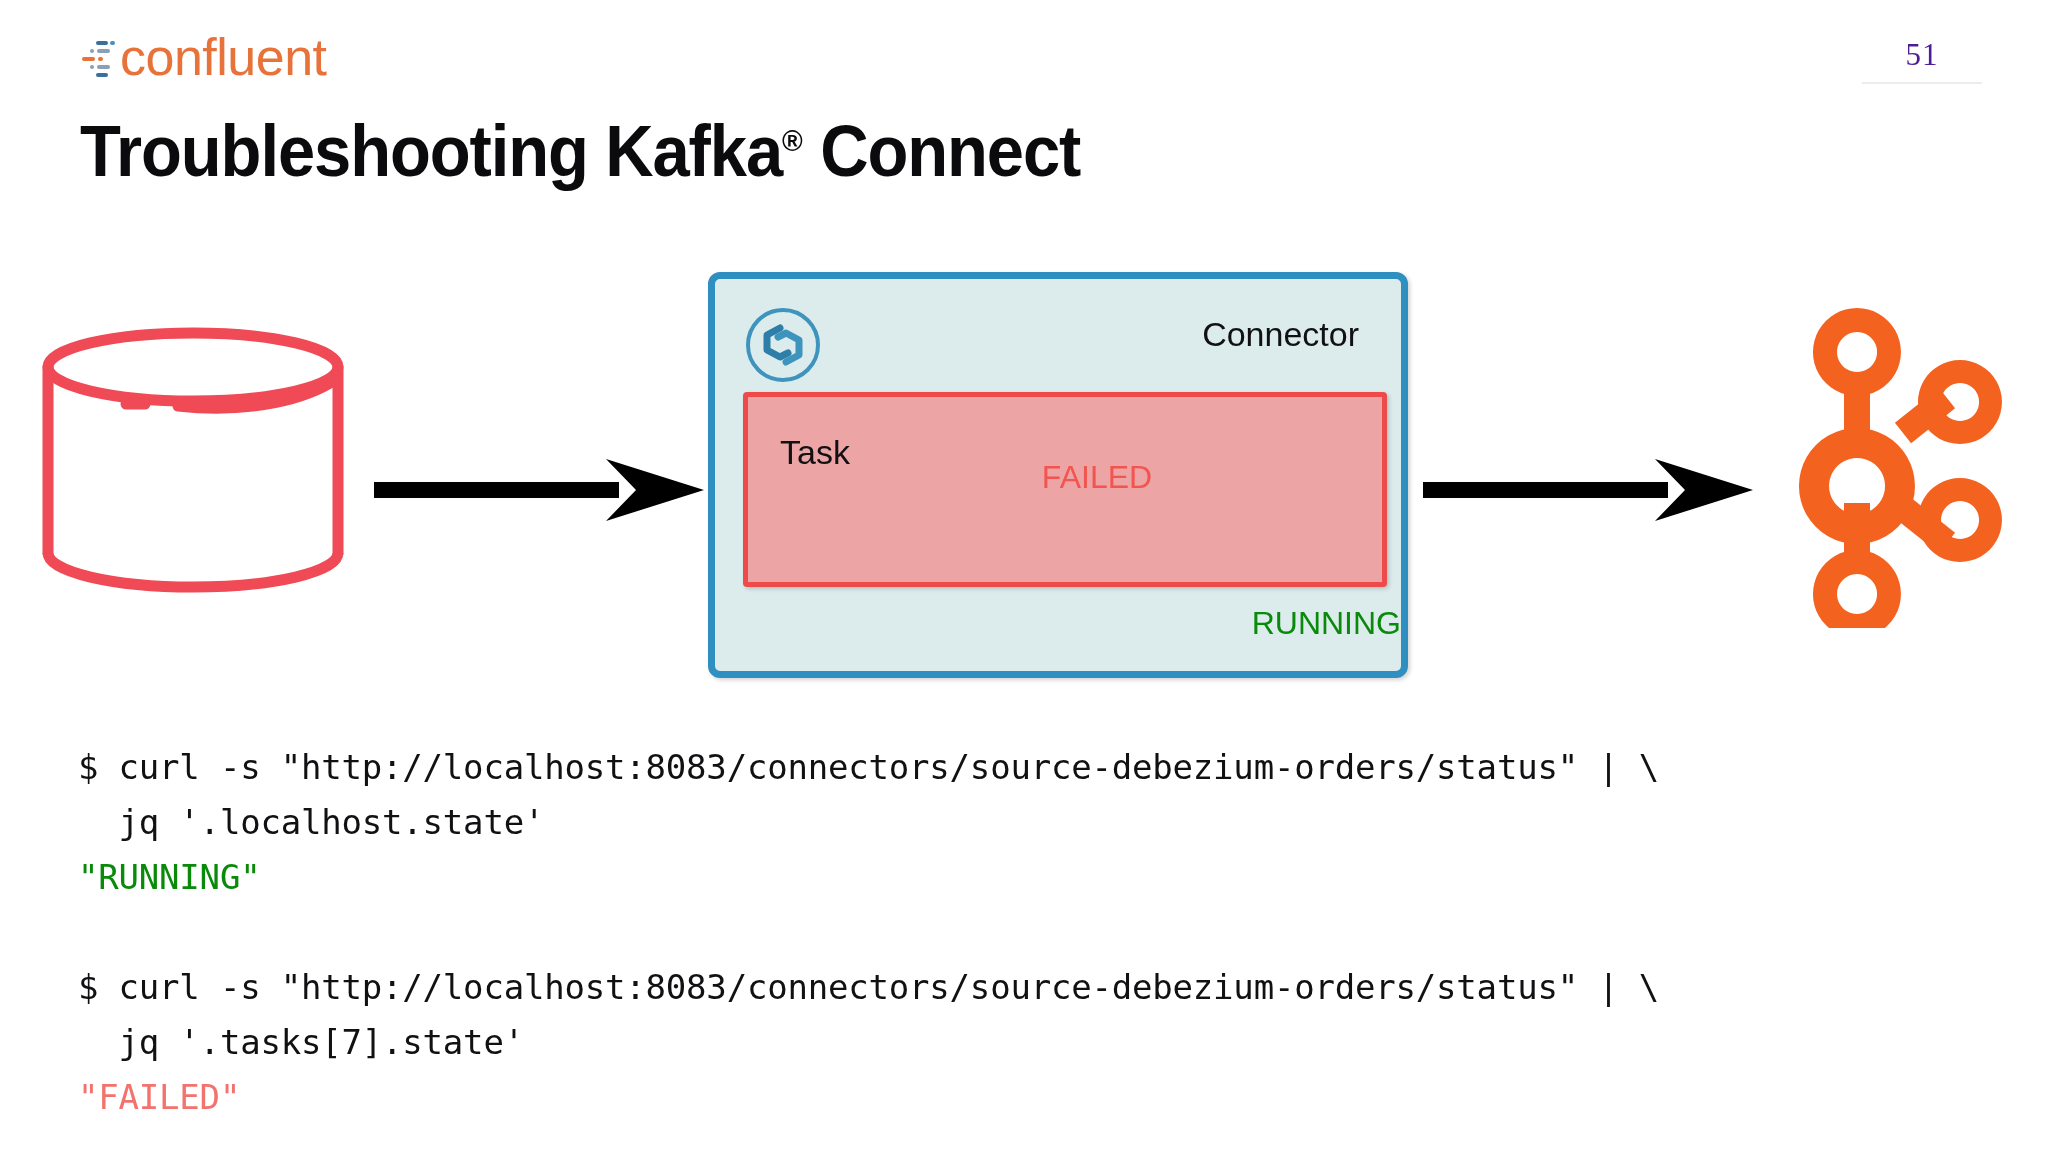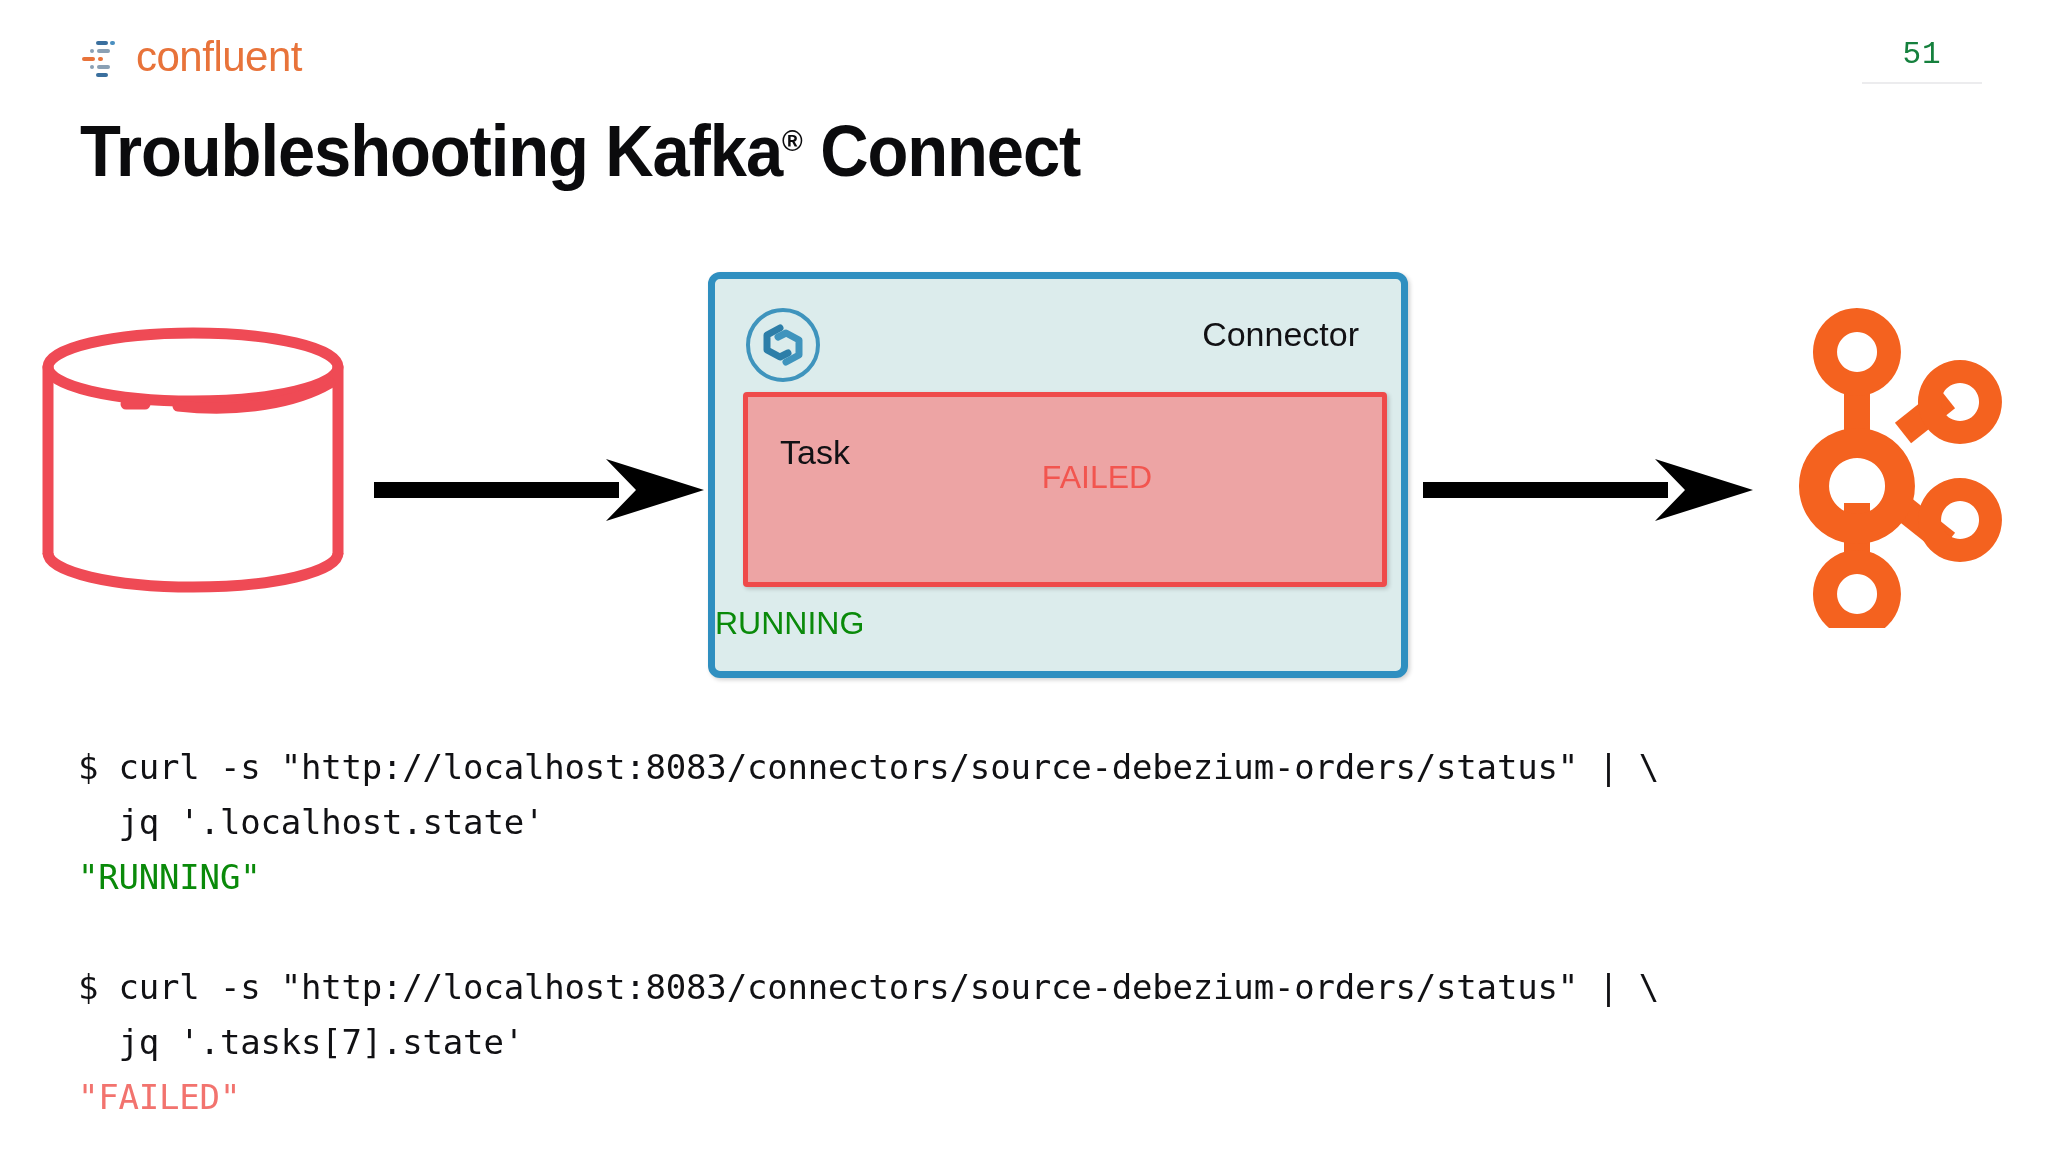--- a/index.html
+++ b/index.html
@@ -30,22 +30,22 @@
 
   .page-number-wrap {
     position: absolute;
     right: 66px;
     top: 36px;
     width: 120px;
     text-align: center;
   }
   .page-number {
     font-size: 31px;
-    color: #15803d;
-    font-family: Liberation Mono, monospace;
+    color: #4c1d95;
+    font-family: Liberation Serif, serif;
     letter-spacing: 1px;
     line-height: 38px;
   }
   .page-rule {
     margin-top: 8px;
     height: 2px;
     background: #ececee;
     width: 120px;
   }
 
@@ -148,21 +148,21 @@
     width: 100%;
     text-align: center;
     top: 62px;
     font-size: 32px;
     color: #f2554f;
     padding-left: 32px;
   }
   .connector-state {
     position: absolute;
     width: 100%;
-    text-align: left;
+    text-align: right;
     top: 326px;
     font-size: 32px;
     color: #0a8a0a;
   }
 
   .kafka-logo {
     position: absolute;
     left: 1795px;
     top: 48px;
   }
@@ -193,21 +193,21 @@
       <rect x="28" y="6" width="5" height="4" rx="2" fill="#4a8fc0"></rect>
       <rect x="8" y="14" width="4" height="4" rx="2" fill="#8aa0b4"></rect>
       <rect x="15" y="14" width="13" height="4" rx="2" fill="#8aa0b4"></rect>
       <rect x="0" y="22" width="13" height="4" rx="2" fill="#e8733a"></rect>
       <rect x="16" y="22" width="5" height="4" rx="2" fill="#e8733a"></rect>
       <rect x="8" y="30" width="4" height="4" rx="2" fill="#8aa0b4"></rect>
       <rect x="15" y="30" width="13" height="4" rx="2" fill="#8aa0b4"></rect>
       <rect x="14" y="38" width="12" height="4" rx="2" fill="#3a6f9e"></rect>
     </svg>
   </span>
-  <span style="font-size:42px;color:#e8733a;font-family:'Liberation Sans',sans-serif;font-weight:400;letter-spacing:-0.5px;margin-left:20px;">confluent</span>
+  <span style="font-size:52px;color:#e8733a;font-family:'Liberation Sans',sans-serif;font-weight:400;letter-spacing:-0.5px;margin-left:4px;">confluent</span>
 </div>
 
 <div class="page-number-wrap">
   <div class="page-number">51</div>
   <div class="page-rule"></div>
 </div>
 
 <div class="title">
   <span>Troubleshooting Kafka</span><sup>®</sup><span> Connect</span>
 </div>

